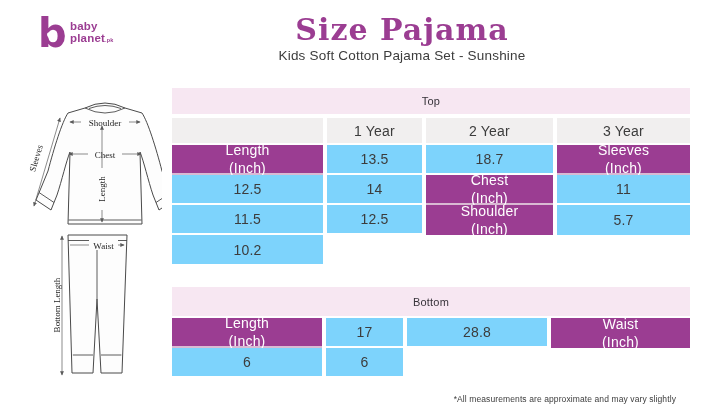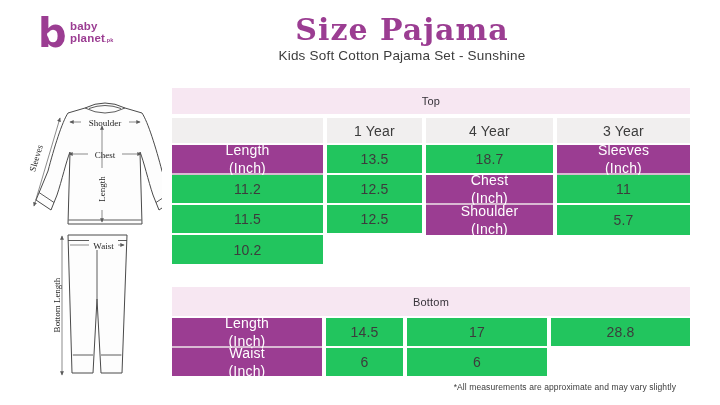--- a/index.html
+++ b/index.html
@@ -36,24 +36,24 @@
   .bottom-section{margin-top:23px;}
   .bottom-section .tbl-title{height:29px;margin-bottom:2px;}
 
   .grid{display:grid;column-gap:4px;}
   .top-grid{grid-template-columns:151px 95px 127px 133px;grid-template-rows:27px 30px 30px 30px 29px;}
   .bottom-grid{grid-template-columns:150px 77px 140px 139px;grid-template-rows:30px 28px;}
   .cell{box-sizing:border-box;border-bottom:2px solid #ffffff;display:flex;align-items:center;
         justify-content:center;font-size:14px;color:#3C3C3C;letter-spacing:.2px;}
   .cell.last{border-bottom:none;}
   .corner,.yhead{background:#F1EFEF;}
-  .val{background:#22c55e;}
+  .val{background:#7dd3fc;}
   .lbl{background:#9B3D92;color:#ffffff;flex-direction:column;line-height:1.3;border-bottom-color:#D9BAD3;}
 
-  .footnote{margin-top:6px;text-align:right;font-size:8.5px;color:#3C3C3C;padding-right:14px;letter-spacing:.1px;}
+  .footnote{margin-top:18px;text-align:right;font-size:8.5px;color:#3C3C3C;padding-right:14px;letter-spacing:.1px;}
 </style>
 </head>
 <body>
 
 <div class="page">
 
   <div class="logo">
     <div class="logo-b-wrap">
       <span class="logo-b">b</span>
       <span class="logo-heart">♥</span>
@@ -113,36 +113,36 @@
 
   <main class="tables">
 
     <section>
       <div class="tbl-title mb">
         <span>Top</span>
       </div>
       <div class="grid top-grid">
         <div class="cell corner"></div>
         <div class="cell yhead">1 Year</div>
-        <div class="cell yhead">4 Year</div>
+        <div class="cell yhead">2 Year</div>
         <div class="cell yhead">3 Year</div>
 
         <div class="cell lbl">
           <span>Length</span>
             <span>(Inch)</span>
         </div>
         <div class="cell val">13.5</div>
         <div class="cell val">18.7</div>
 
         <div class="cell lbl">
           <span>Sleeves</span>
             <span>(Inch)</span>
         </div>
-        <div class="cell val">11.2</div>
         <div class="cell val">12.5</div>
+        <div class="cell val">14</div>
 
         <div class="cell lbl">
           <span>Chest</span>
             <span>(Inch)</span>
         </div>
         <div class="cell val">11</div>
         <div class="cell val">11.5</div>
         <div class="cell val">12.5</div>
 
         <div class="cell lbl last">
@@ -156,21 +156,20 @@
 
     <section class="bottom-section">
       <div class="tbl-title">
         <span>Bottom</span>
       </div>
       <div class="grid bottom-grid">
         <div class="cell lbl">
           <span>Length</span>
             <span>(Inch)</span>
         </div>
-        <div class="cell val">14.5</div>
         <div class="cell val">17</div>
         <div class="cell val">28.8</div>
 
         <div class="cell lbl last">
           <span>Waist</span>
             <span>(Inch)</span>
         </div>
         <div class="cell val last">6</div>
         <div class="cell val last">6</div>
       </div>

